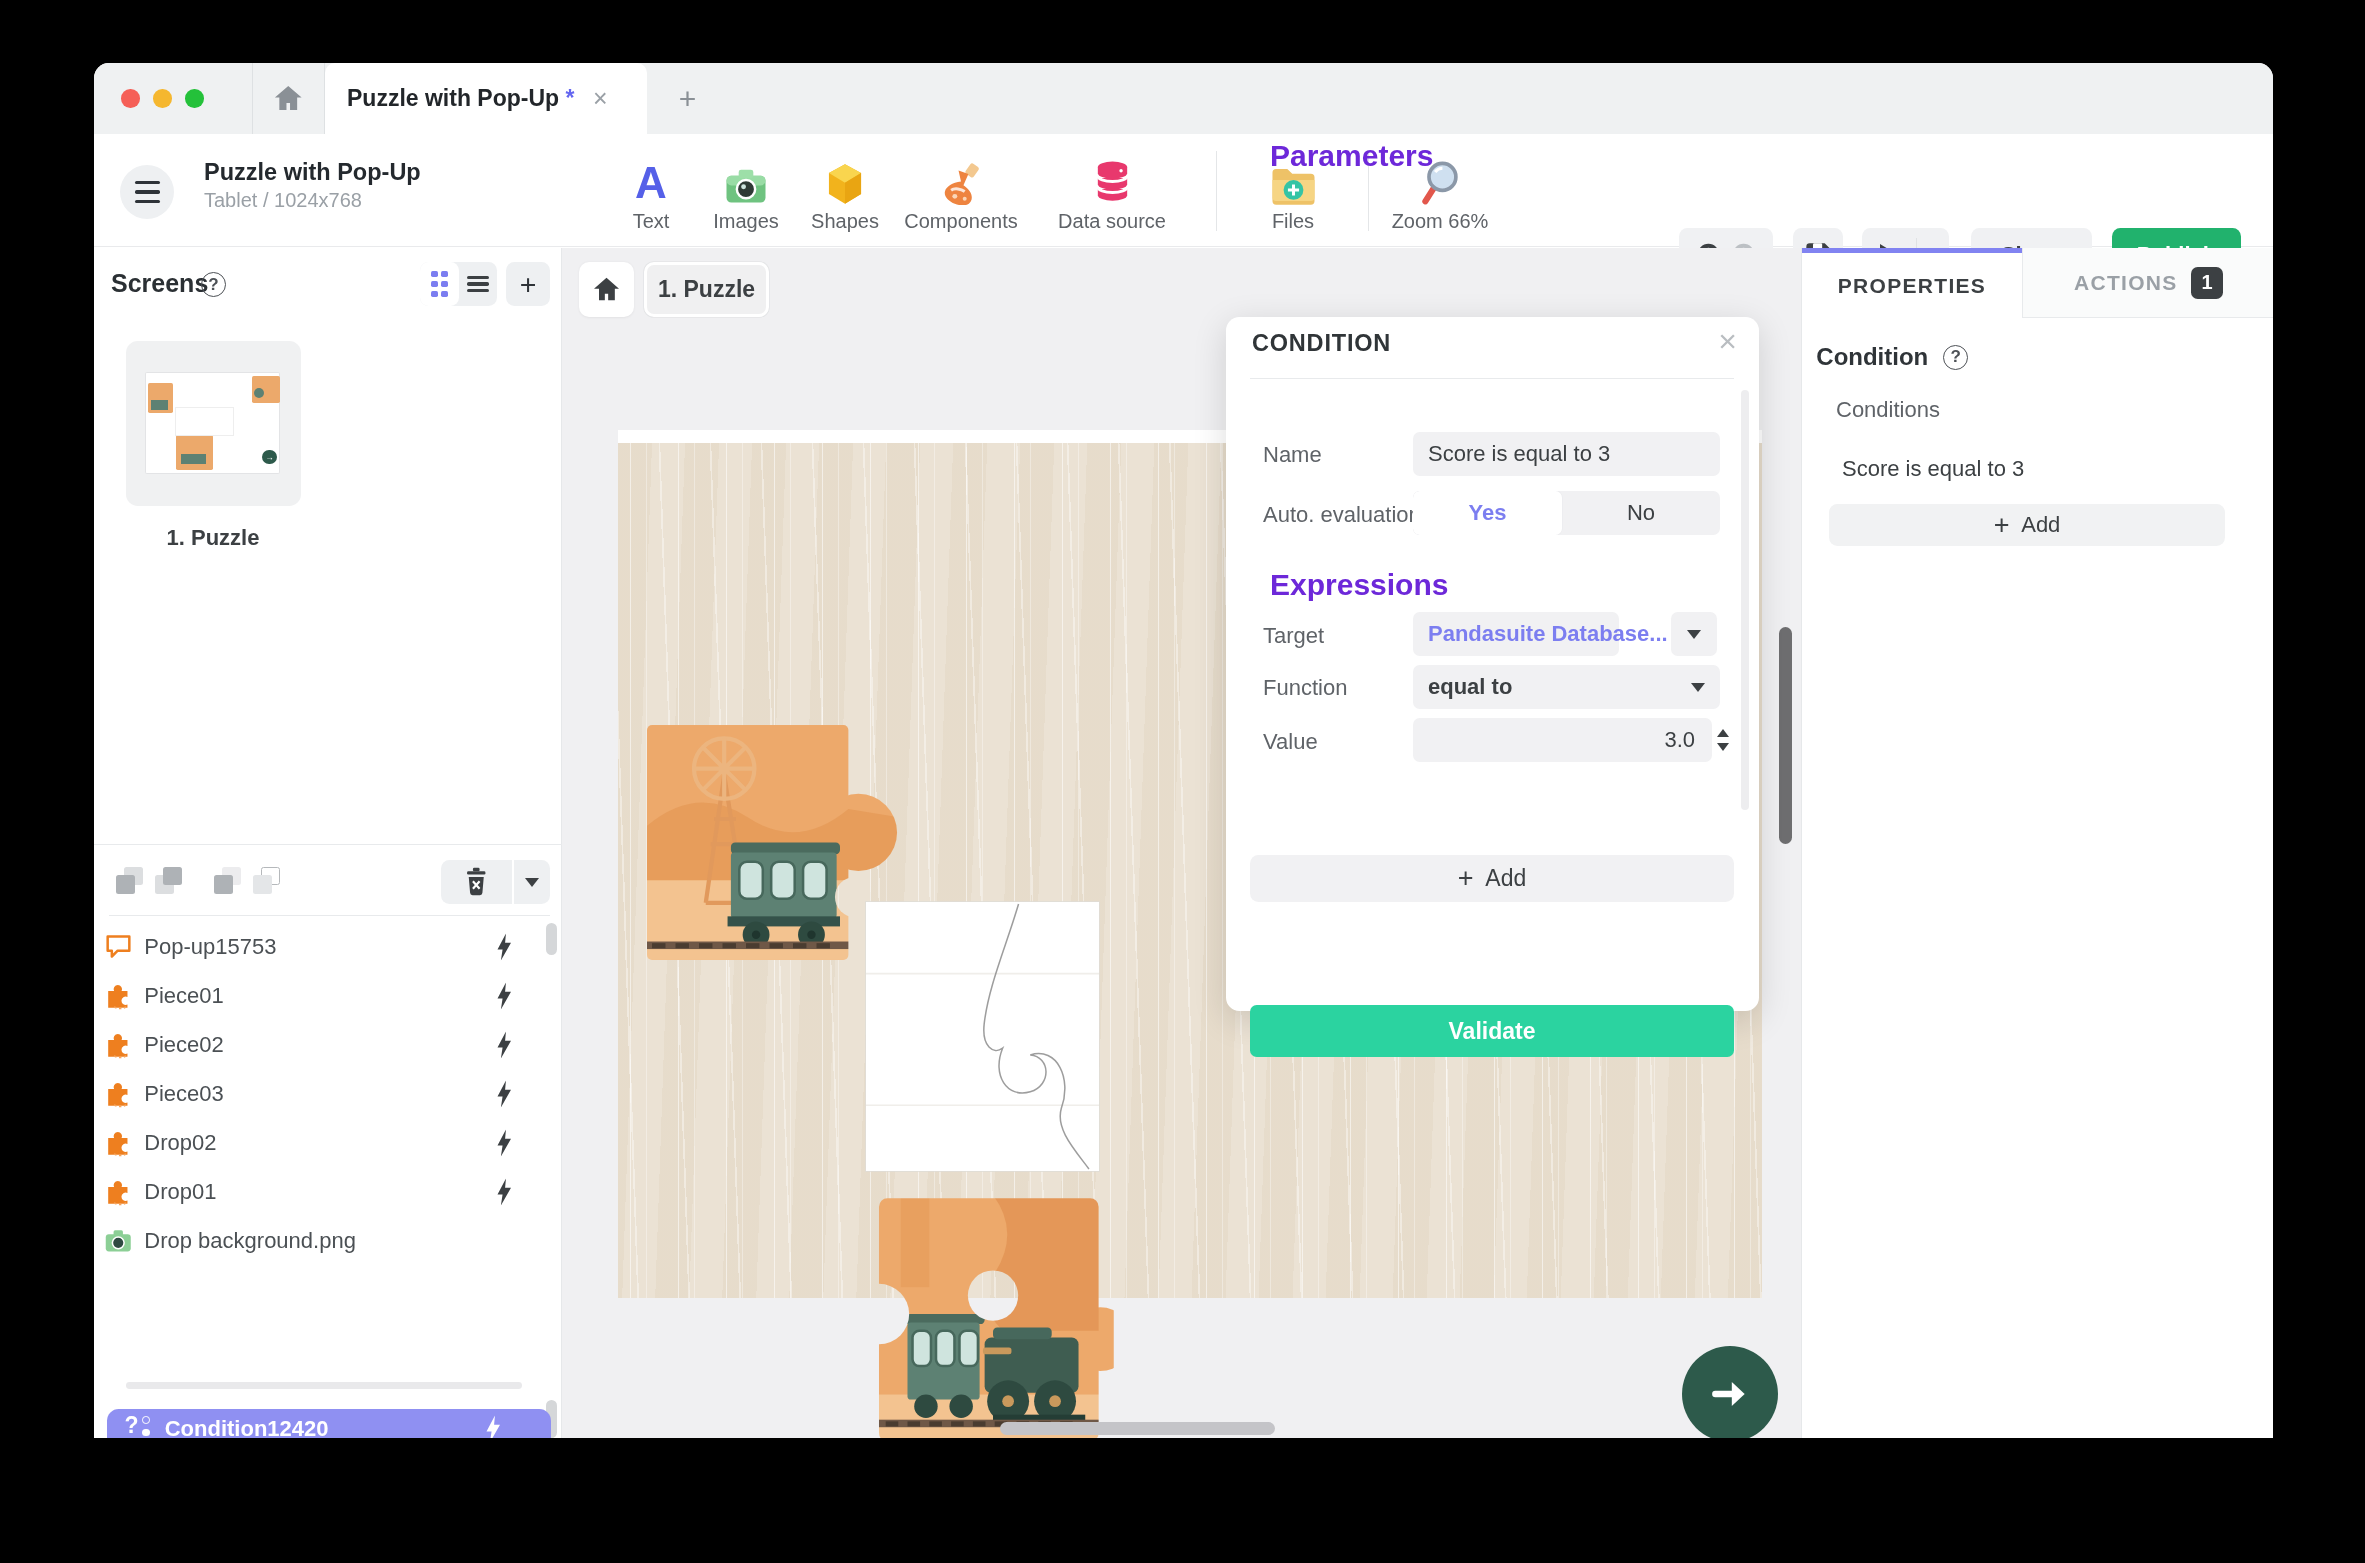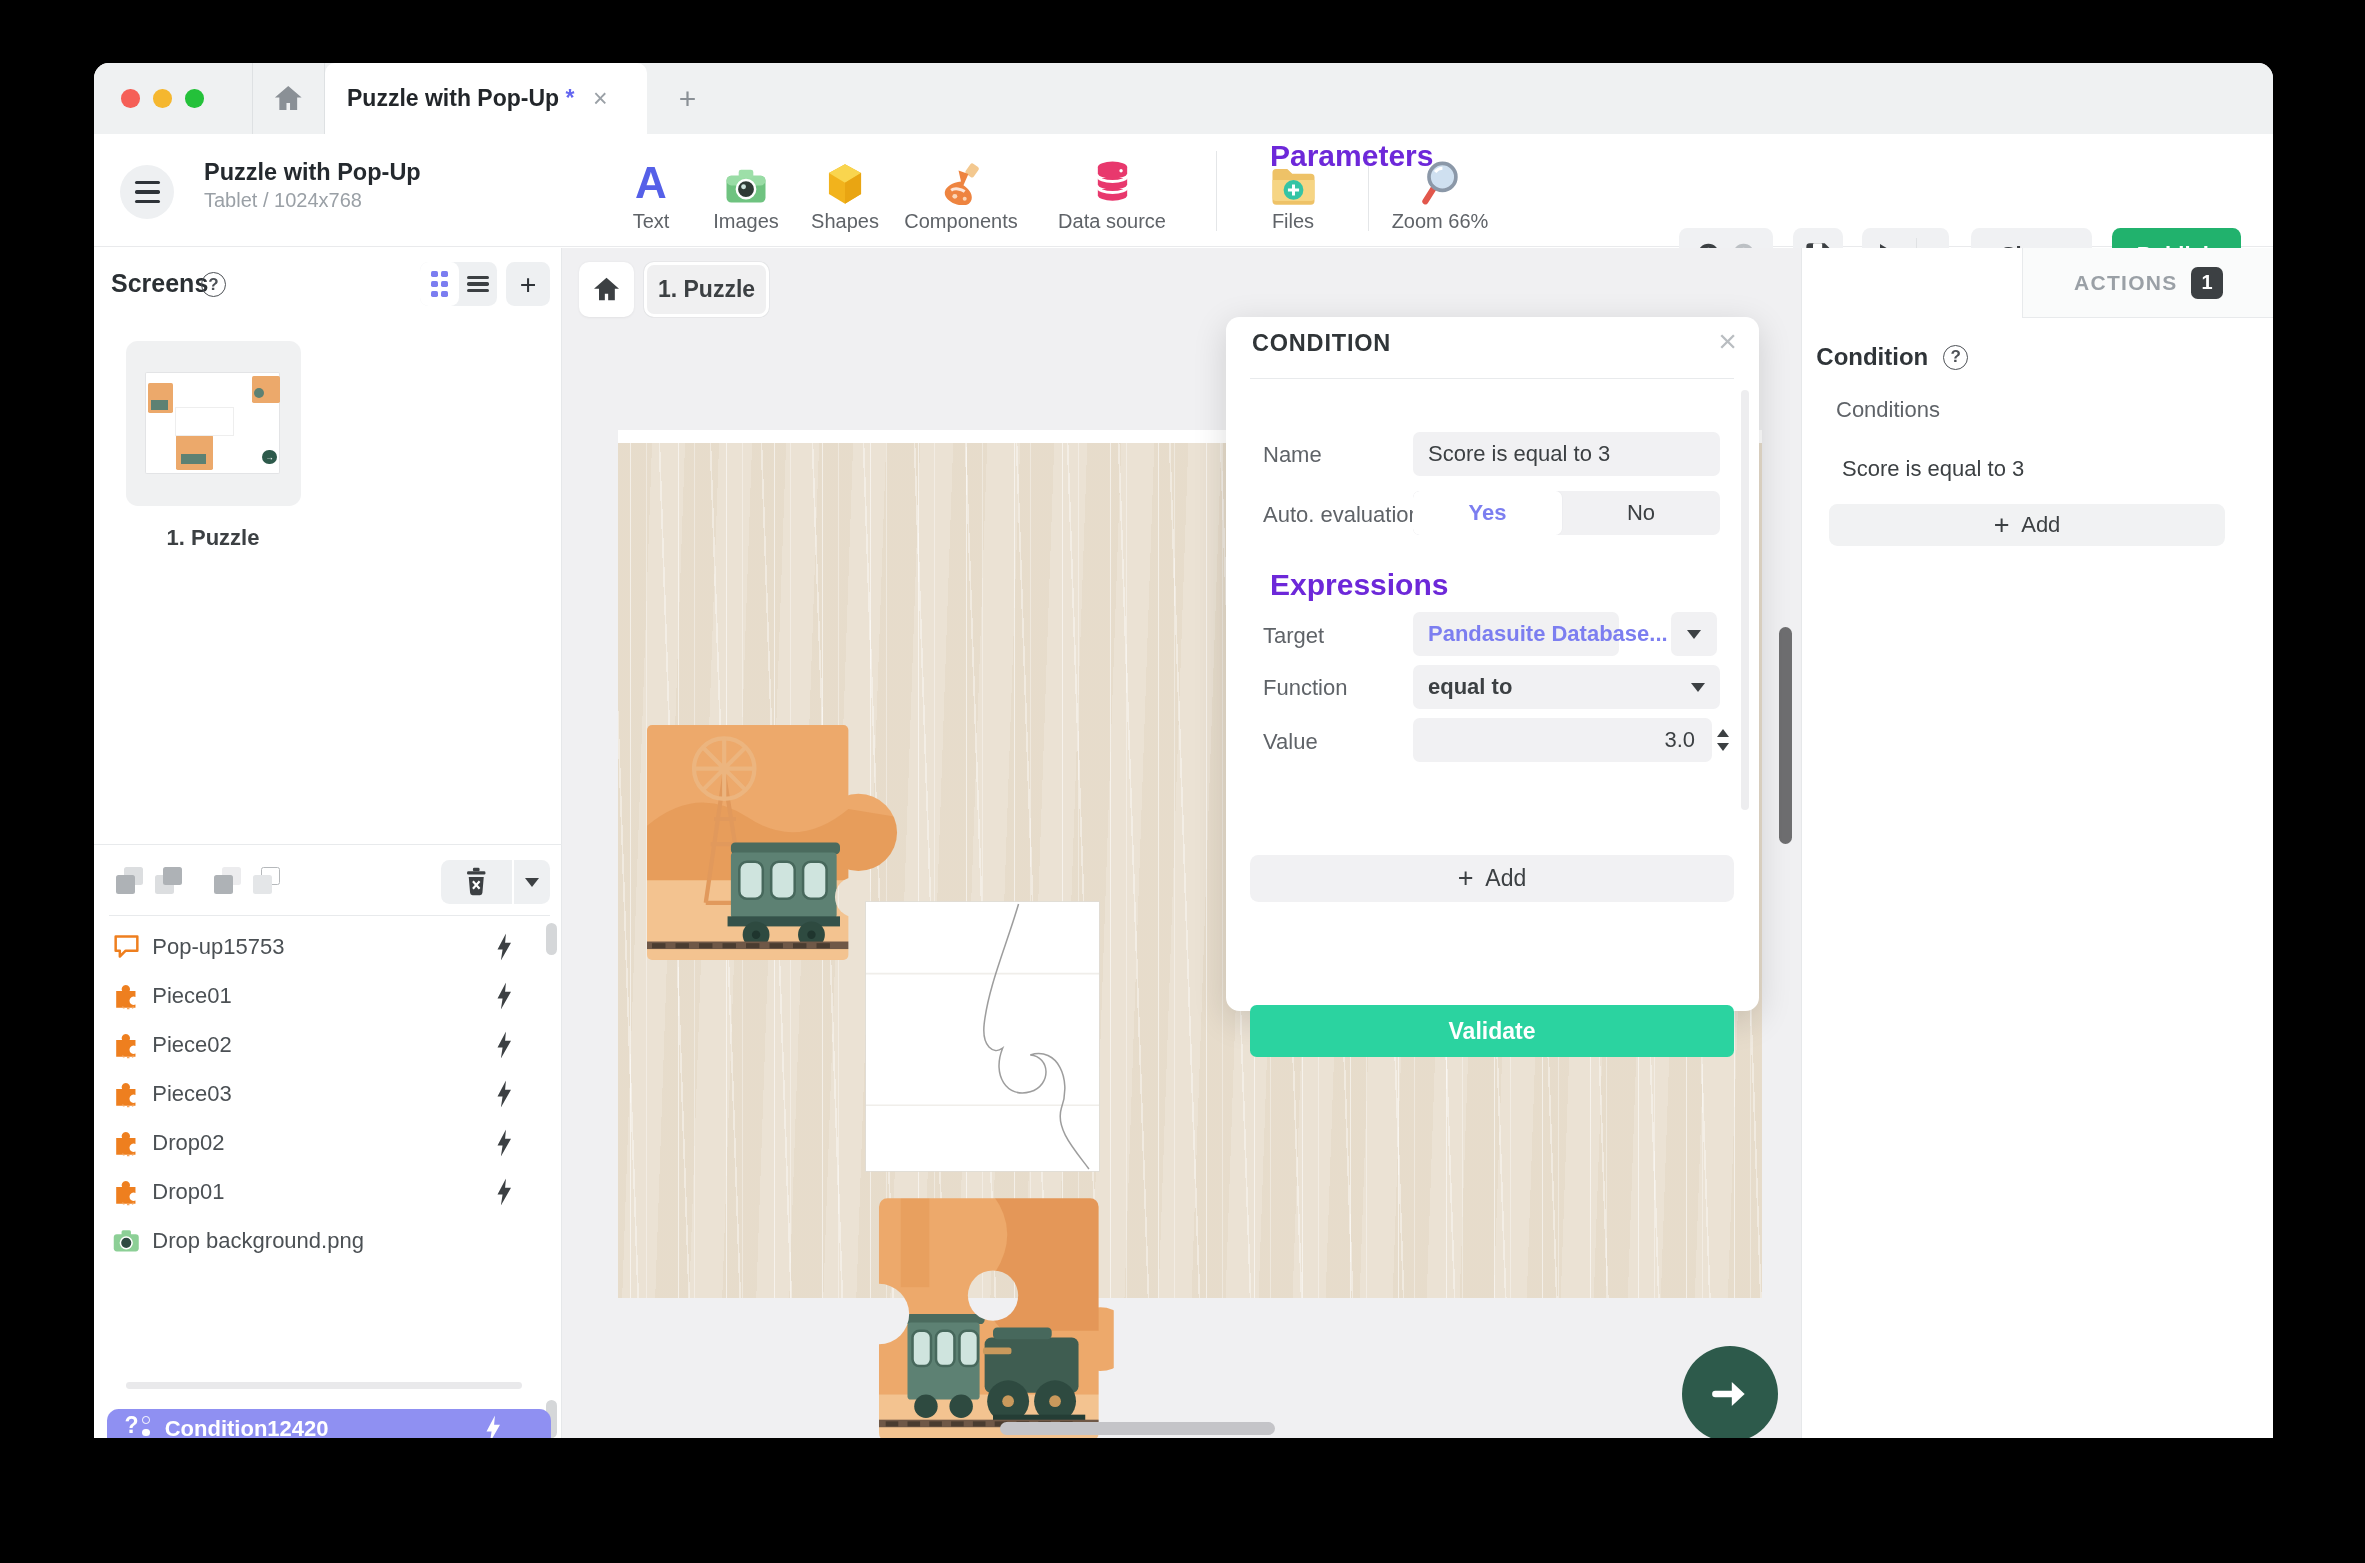--- a/index.html
+++ b/index.html
@@ -77,21 +77,21 @@
   .sb-section-div { position:absolute; left:0; top:781px; width:468px; height:0.8px; background:#e8eaec; }
   .order-icon { position:absolute; top:802px; width:31px; height:34px; }
   .order-icon i { position:absolute; width:18.5px; height:18.5px; border-radius:2.5px; }
   .trash-group { position:absolute; left:347px; top:797px; width:109px; height:44px; display:flex; gap:1.7px; }
   .trash-cell { width:71px; height:44px; background:#eef0f2; border-radius:8.4px 0 0 8.4px;
     display:flex; align-items:center; justify-content:center; }
   .trash-caret { width:36px; height:44px; background:#eef0f2; border-radius:0 8.4px 8.4px 0;
     display:flex; align-items:center; justify-content:center; }
   .tools-div2 { position:absolute; left:15px; top:852px; width:441px; height:0.8px; background:#e8eaec; }
   .layer-list { position:absolute; left:0; top:859px; width:468px; }
-  .layer-row { position:relative; height:49px; display:flex; align-items:center; padding-left:18px; }
+  .layer-row { position:relative; height:49px; display:flex; align-items:center; padding-left:10px; }
   .layer-ic { width:28.5px; height:28.5px; margin-right:11.8px; display:flex; align-items:center; justify-content:center; flex:0 0 auto; }
   .layer-name { font-size:22px; color:#4b5054; white-space:nowrap; }
   .bolt { position:absolute; right:49px; top:50%; transform:translateY(-50%); width:18.5px; height:27px; color:#3c4043; }
   .hscroll-sb { position:absolute; left:32px; top:1319px; width:396px; height:6.7px; background:#e9e9eb; border-radius:3.4px; }
   .sel-row { position:absolute; left:13.4px; top:1346px; width:444px; height:39px; background:#8f90f2;
     border-radius:11.8px 11.8px 0 0; display:flex; align-items:center; padding-left:17px; color:#fff; }
   .sel-ic { position:relative; width:28.5px; height:28.5px; margin-right:11.8px; font-size:23px; font-weight:700; }
   .sel-ic .q { position:absolute; left:0; top:-2.5px; }
   .sel-ic .c1 { position:absolute; left:17.6px; top:1.7px; width:7.6px; height:7.6px; border:1.7px solid #fff; border-radius:50%; }
   .sel-ic .c2 { position:absolute; left:17.6px; top:14.3px; width:7.6px; height:7.6px; background:#fff; border-radius:50%; }
@@ -653,20 +653,21 @@
     <div class="m-add">
       <span class="plus-g">+</span>
       <span>Add</span>
     </div>
 
     <div class="m-validate">Validate</div>
     <div class="m-scroll"></div>
   </div>
 
   <div class="rpanel">
+    <div class="rtab-props">PROPERTIES</div>
     <div class="rtab-actions">
       <span>ACTIONS</span>
       <span class="badge">1</span>
     </div>
     <div class="rp-heading">
       <span>Condition</span>
       <span class="help-circle">?</span>
     </div>
     <div class="rp-sub">Conditions</div>
     <div class="rp-item">Score is equal to 3</div>

